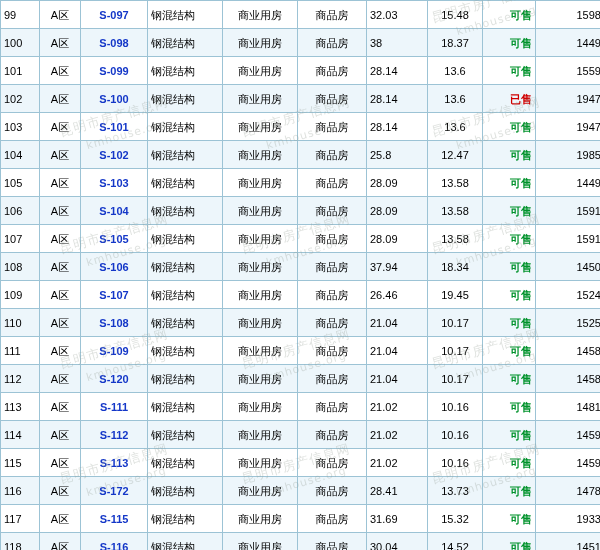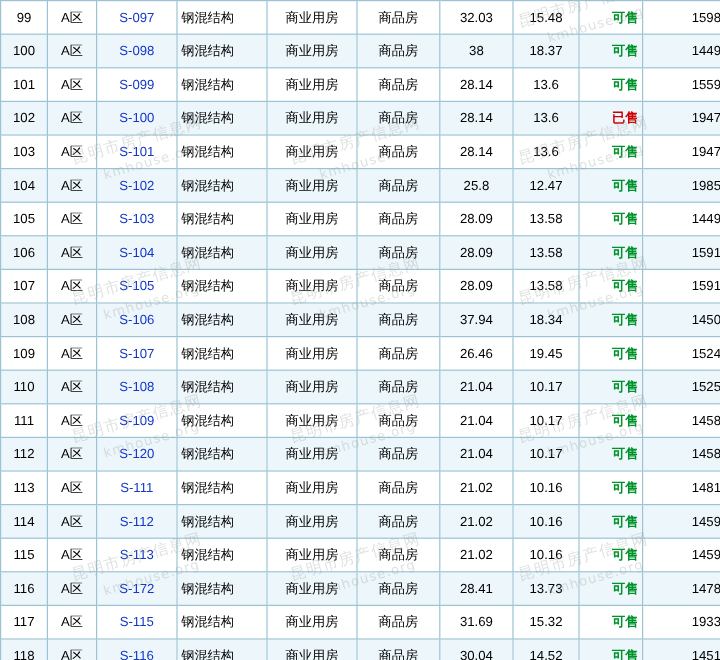--- a/index.html
+++ b/index.html
@@ -53,27 +53,27 @@
     border: 1px solid #9cc3d5;
     height: 27px;
     padding: 0 3px;
     font-size: 11px;
     line-height: 14px;
     overflow: hidden;
     white-space: nowrap;
   }
   tr.row-even td { background: #ffffff; }
   tr.row-odd td { background: #edf6fb; }
-  td.c-idx      { width: 32px;  text-align: center; color: #000; }
+  td.c-idx      { width: 32px;  color: #000; }
   td.c-zone     { width: 34px;  text-align: center; color: #000; }
-  td.c-house    { width: 60px;  text-align: center; color: #1437c8; font-weight: normal; }
+  td.c-house    { width: 60px;  text-align: center; color: #1437c8; font-weight: bold; }
   td.c-struct   { width: 68px;  text-align: left; color: #000; }
   td.c-usage    { width: 68px;  text-align: center; color: #000; }
   td.c-nature   { width: 62px;  text-align: center; color: #000; }
-  td.c-area     { width: 54px;  text-align: center; color: #000; margin-left: 27px; }
+  td.c-area     { width: 54px;  color: #000; margin-left: 27px; }
   td.c-inner    { width: 48px;  text-align: center; color: #000; }
   td.c-status   { width: 46px;  text-align: right; font-weight: bold; }
   td.c-price    { width: 68px;  text-align: right; padding-right: 10px; color: #000; }
   .status-on  { color: #00922b; }
   .status-off { color: #d00000; }
 </style>
 </head>
 <body>
 
 <div class="page">

